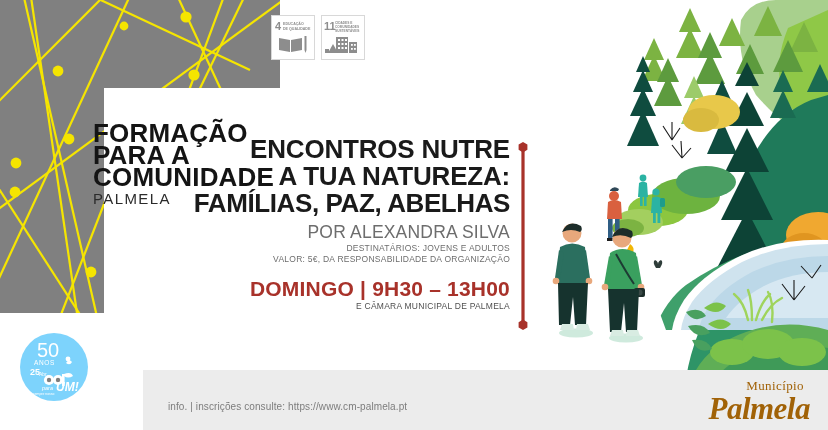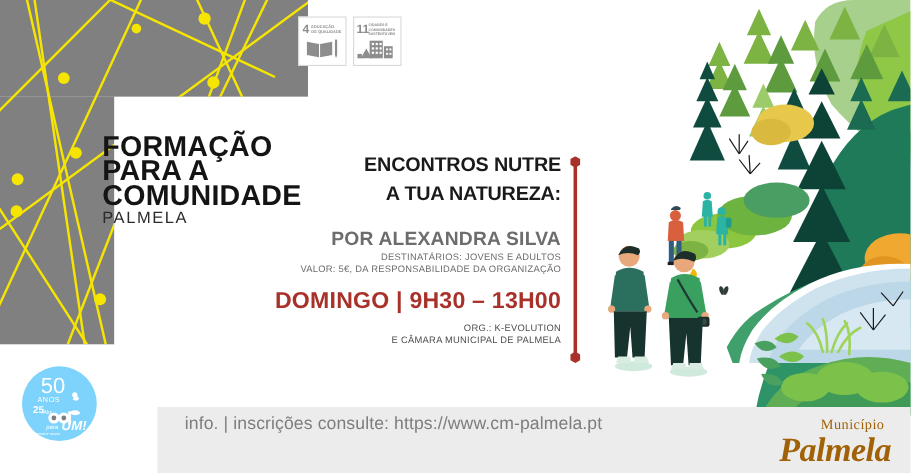--- a/index.html
+++ b/index.html
@@ -35,45 +35,45 @@
 
   
   .sdg-wrap{position:absolute;left:271px;top:15px;display:flex;gap:6px;}
   .sdg{width:44px;height:45px;background:#ffffff;border:1px solid #d8d8d8;
        position:relative;box-sizing:border-box;}
   .sdg svg{position:absolute;left:0;top:0;}
 
   
   .main-text{position:absolute;left:150px;top:136px;width:360px;text-align:right;}
   .t-title{
-    font-size:18px;font-weight:bold;color:#1a1a1a;line-height:27px;
+    font-size:26px;font-weight:bold;color:#1a1a1a;line-height:27px;
     letter-spacing:-0.2px;
   }
   .t-title .l3{letter-spacing:-0.4px;}
   .t-author{
-    font-size:17.5px;font-weight:bold;color:#6d6d6d;line-height:22px;
-    margin-top:16px;letter-spacing:.2px;
+    font-size:17.5px;font-weight:normal;color:#6d6d6d;line-height:22px;
+    margin-top:4px;letter-spacing:.2px;
   }
   .t-small{font-size:8.5px;color:#6d6d6d;line-height:11px;letter-spacing:.25px;}
   .t-time{
     font-size:21px;font-weight:bold;color:#a8322a;line-height:25px;margin-top:11px;
     letter-spacing:.2px;
   }
   .t-org{font-size:8.5px;color:#4f4f4f;line-height:11px;letter-spacing:.25px;margin-top:7px;}
 
   
   .red-bar{position:absolute;left:518px;top:142px;width:10px;height:188px;}
 
   
   .illus{position:absolute;left:536px;top:0;width:292px;height:378px;overflow:hidden;}
   .illus svg{position:absolute;left:0;top:0;}
 
   
   .footer{position:absolute;left:143px;top:370px;width:685px;height:60px;background:#ececec;}
-  .footer-text{position:absolute;left:25px;top:7px;font-size:16px;color:#7d7d7d;
+  .footer-text{position:absolute;left:25px;top:28px;font-size:10px;color:#7d7d7d;
     line-height:17px;letter-spacing:.1px;}
   .mun-logo{position:absolute;right:18px;top:8px;width:140px;height:46px;text-align:right;color:#a16207;}
   .mun-logo .m1{font-family:"Liberation Serif", serif;font-size:13px;letter-spacing:.4px;
     margin-right:6px;display:block;line-height:15px;}
   .mun-logo .m2{font-family:"Liberation Serif", serif;font-size:31px;font-weight:bold;
     font-style:italic;letter-spacing:-0.5px;display:block;line-height:32px;}
 </style>
 </head>
 <body>
 
@@ -186,26 +186,26 @@
             <rect x="32" y="32" width="1.8" height="1.8"></rect>
         </g>
       </svg>
     </div>
   </div>
 
   <div class="main-text">
     <div class="t-title">
       <div>ENCONTROS NUTRE</div>
       <div>A TUA NATUREZA:</div>
+      <div class="l3">FAMÍLIAS, PAZ, ABELHAS</div>
     </div>
     <div class="t-author">POR ALEXANDRA SILVA</div>
     <div class="t-small">DESTINATÁRIOS: JOVENS E ADULTOS</div>
     <div class="t-small">VALOR: 5€, DA RESPONSABILIDADE DA ORGANIZAÇÃO</div>
     <div class="t-time">DOMINGO | 9H30 – 13H00</div>
-    <div class="t-org">ORG.:  K-EVOLUTION</div>
     <div class="t-org" style="margin-top:0">E CÂMARA MUNICIPAL DE PALMELA</div>
   </div>
 
   <svg class="red-bar" viewBox="0 0 10 188" width="10" height="188">
     <rect x="3.4" y="6" width="3.2" height="176" fill="#a8322a"></rect>
     <polygon points="5,0 9.4,2.6 9.4,7.8 5,10.4 0.6,7.8 0.6,2.6" fill="#a8322a"></polygon>
     <polygon points="5,177.6 9.4,180.2 9.4,185.4 5,188 0.6,185.4 0.6,180.2" fill="#a8322a"></polygon>
   </svg>
 
   <div class="illus">

